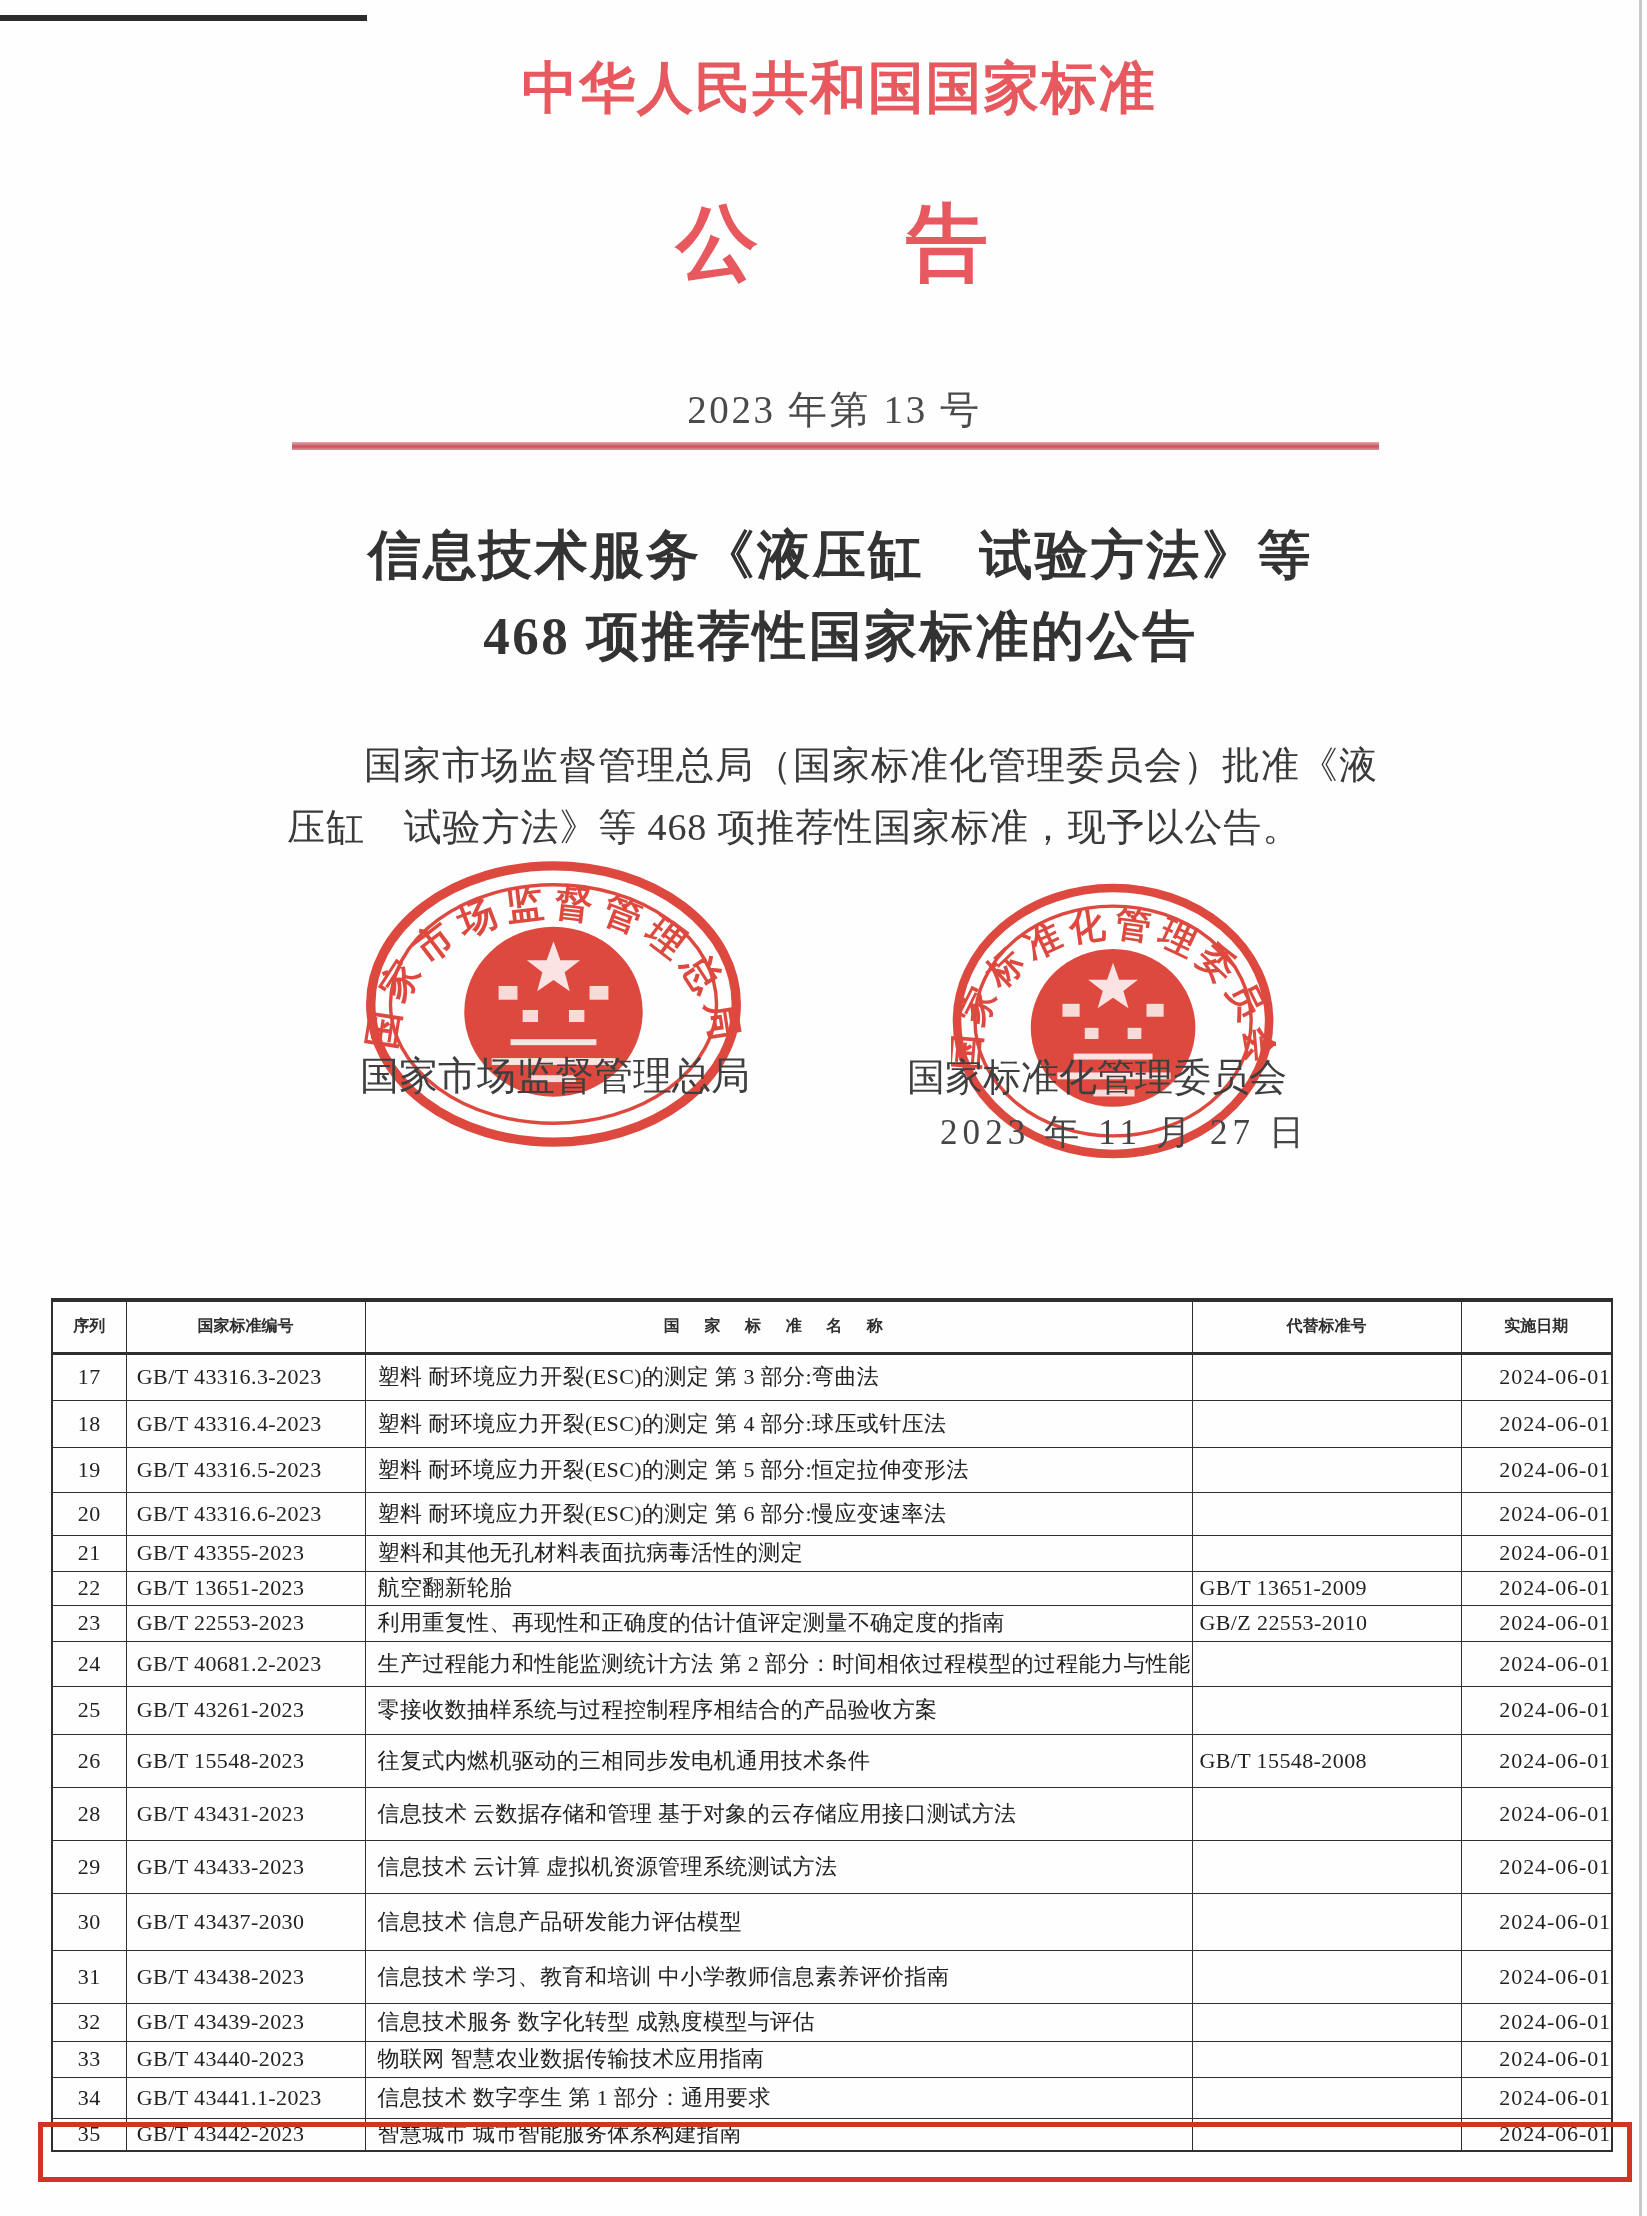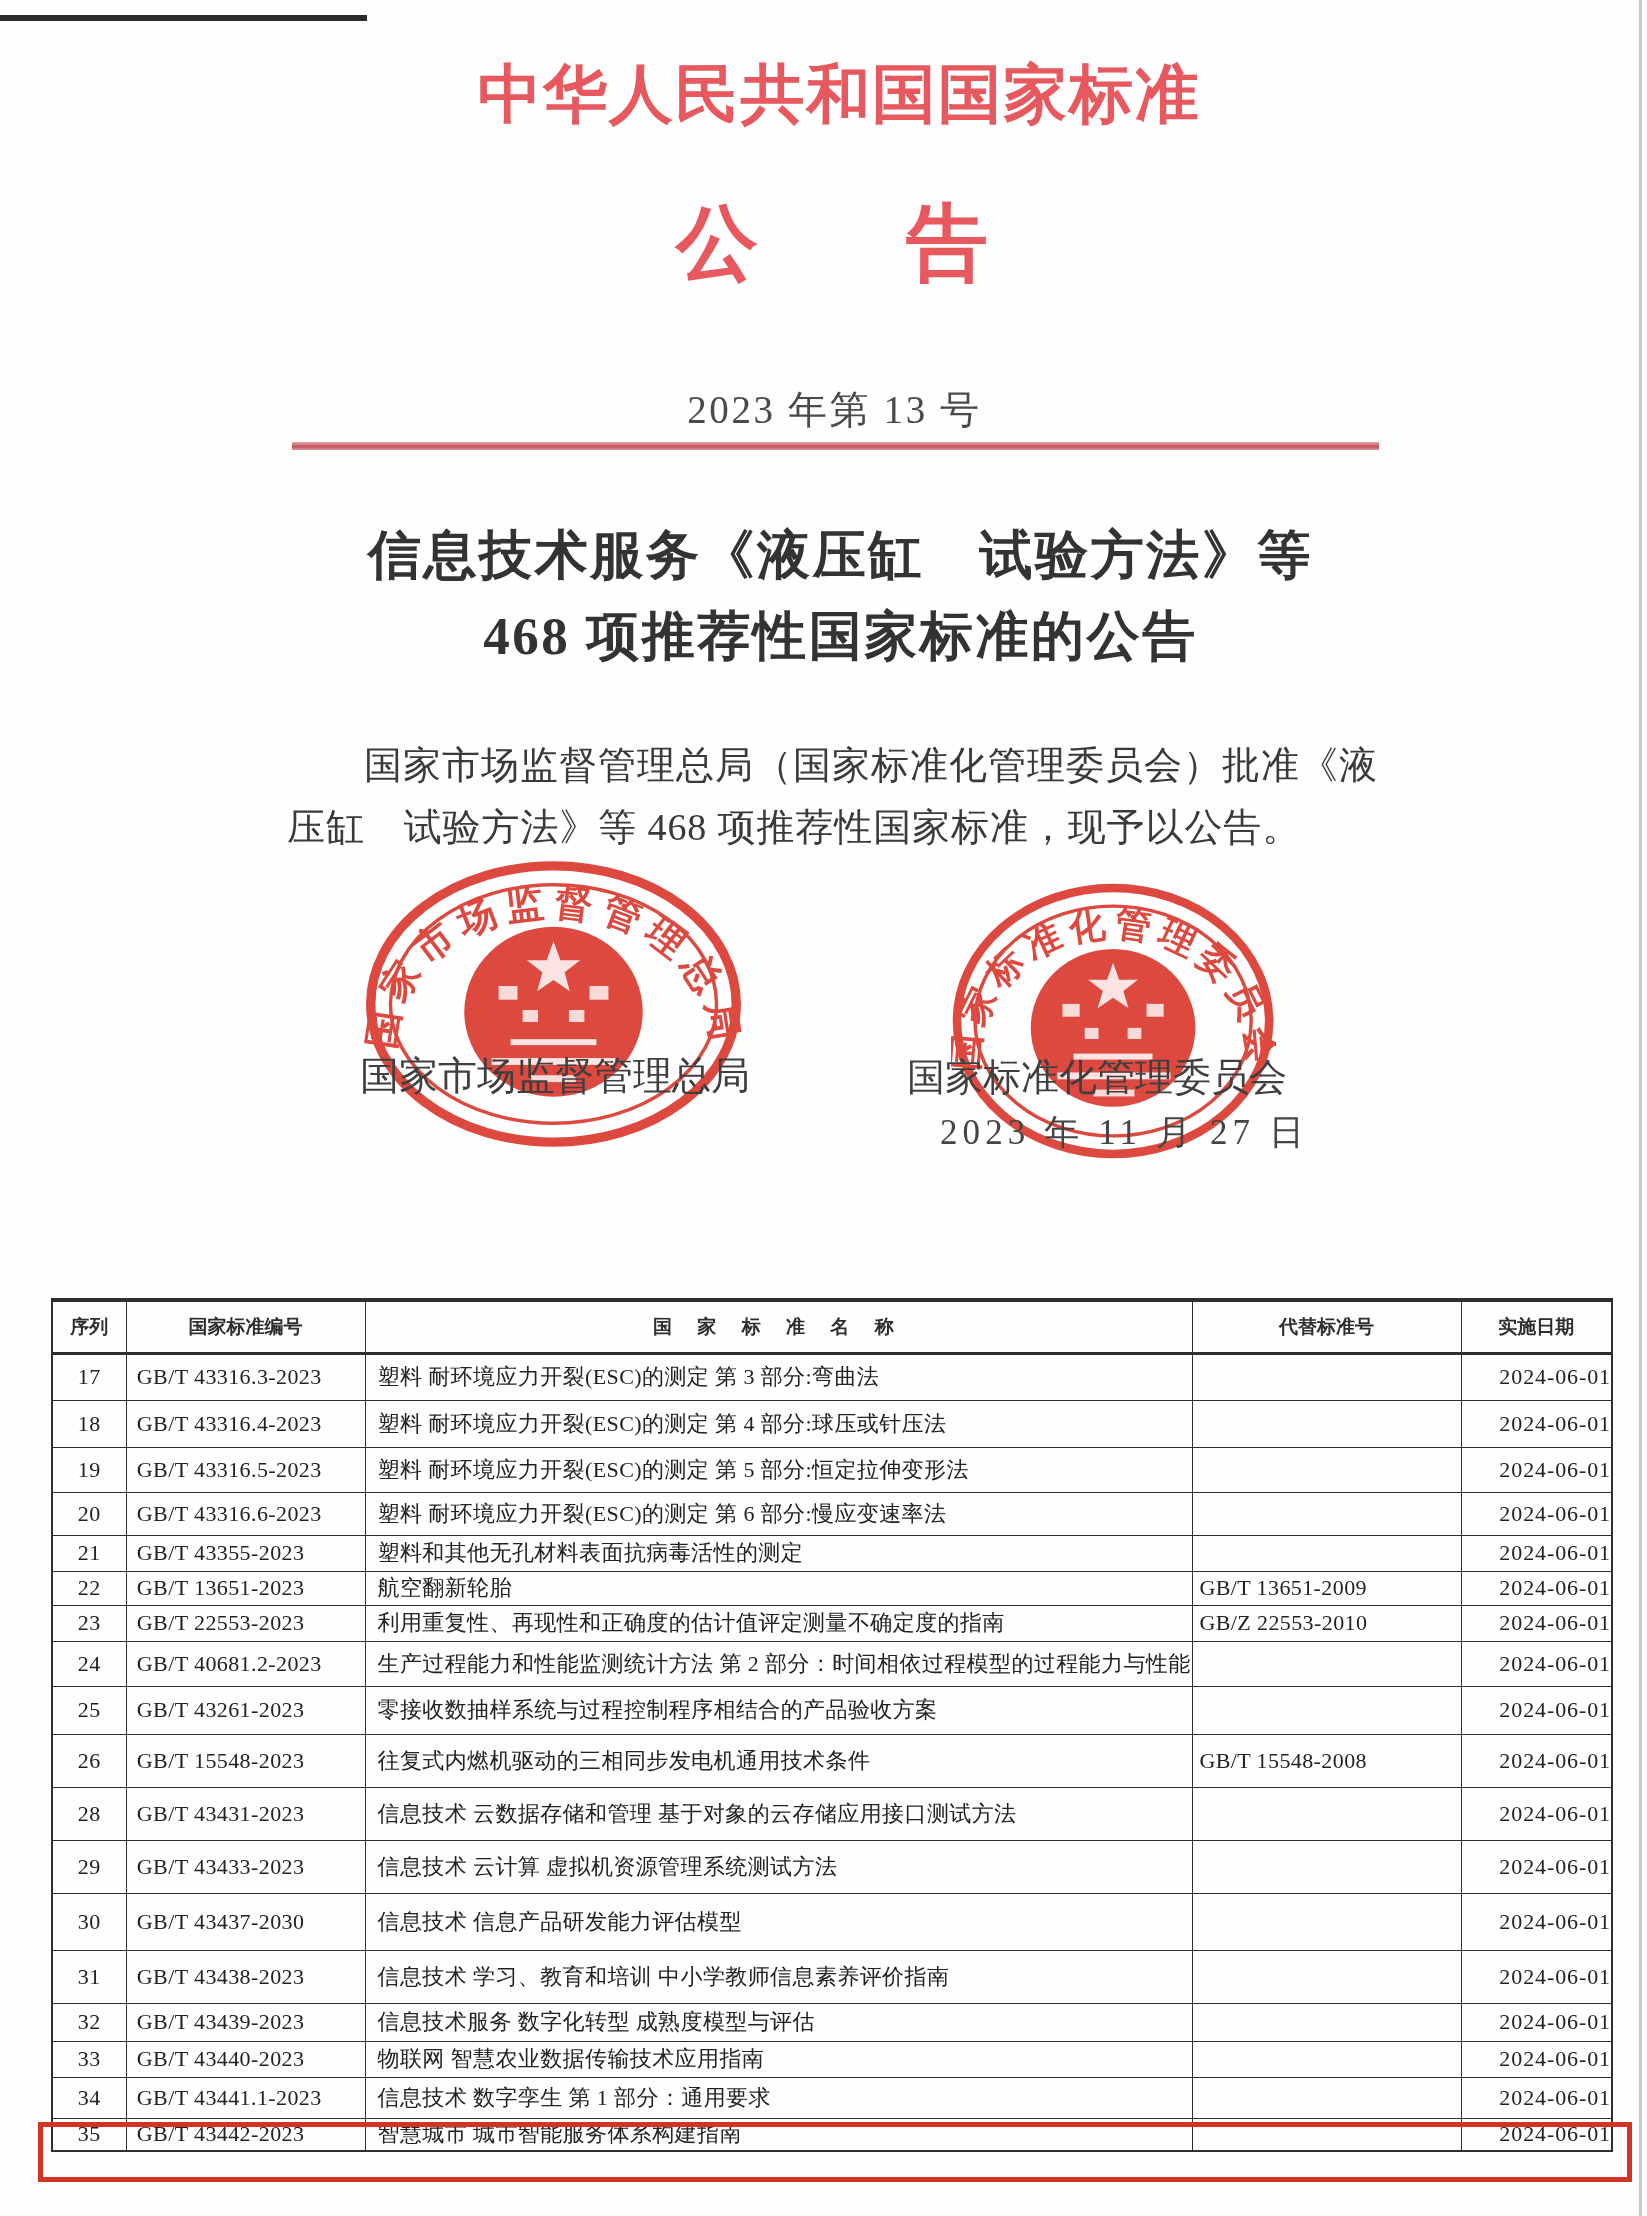--- a/index.html
+++ b/index.html
@@ -12,21 +12,21 @@
   html,body{margin:0;padding:0;background:#ffffff;}
   #page{
     position:relative;width:1647px;height:2216px;background:#fefefe;
     font-family:"Liberation Serif", serif;color:var(--text-dark);overflow:hidden;
   }
   .abs{position:absolute;}
   .scan-top{left:0;top:15.4px;width:367px;height:6px;background:#2b2b2b;}
   .scan-right{left:1639px;top:0;width:2.6px;height:2216px;background:#c9c9c9;}
   .doc-title{
     left:31px;right:0;top:51px;text-align:center;
-    font-size:64px;font-weight:bold;color:var(--title-red);letter-spacing:1.7px;
+    font-size:56px;font-weight:bold;color:var(--title-red);letter-spacing:1.7px;
   }
   .announce-row{
     left:17px;right:0;top:189px;display:flex;justify-content:center;gap:148px;
     font-size:82px;font-weight:bold;color:var(--title-red);
   }
   .issue-no{
     left:22px;right:0;top:383px;text-align:center;
     font-size:39px;color:#4a4a4a;letter-spacing:2.6px;
   }
   .red-rule{
@@ -50,21 +50,21 @@
   .agency{color:#3f3f3f;z-index:3;letter-spacing:0;}
   .agency-left{left:360px;top:1049px;font-size:39px;}
   .agency-right{left:907px;top:1052px;font-size:38px;}
   .seal-date{left:940px;top:1109px;font-size:35px;color:#454545;letter-spacing:5.1px;z-index:3;}
   #table-wrap{left:51px;top:1298px;width:1560px;}
   table{width:100%;border-collapse:collapse;table-layout:fixed;}
   table,td,th{border:1.7px solid #2f2f2f;}
   table{border-top:4.3px solid #2f2f2f;border-bottom:2.6px solid #2f2f2f;
         border-left:2.6px solid #2f2f2f;border-right:2.6px solid #2f2f2f;}
   thead tr{height:53px;}
-  th{font-size:19px;font-weight:bold;border-bottom:3.4px solid #2f2f2f;padding:0;}
+  th{font-size:16px;font-weight:bold;border-bottom:3.4px solid #2f2f2f;padding:0;}
   .th-name{letter-spacing:10.3px;}
   td{font-size:22px;padding:0;white-space:nowrap;overflow:hidden;vertical-align:middle;letter-spacing:0.4px;color:#222;}
   .c-seq{text-align:center;}
   .c-std{padding-left:10.3px;}
   .c-name{padding-left:12px;}
   .c-rep{padding-left:6.9px;}
   .c-date{text-align:right;letter-spacing:0.9px;}
   #hl-box{
     display:none;z-index:5;pointer-events:none;
     border:5.1px solid var(--highlight-red);

